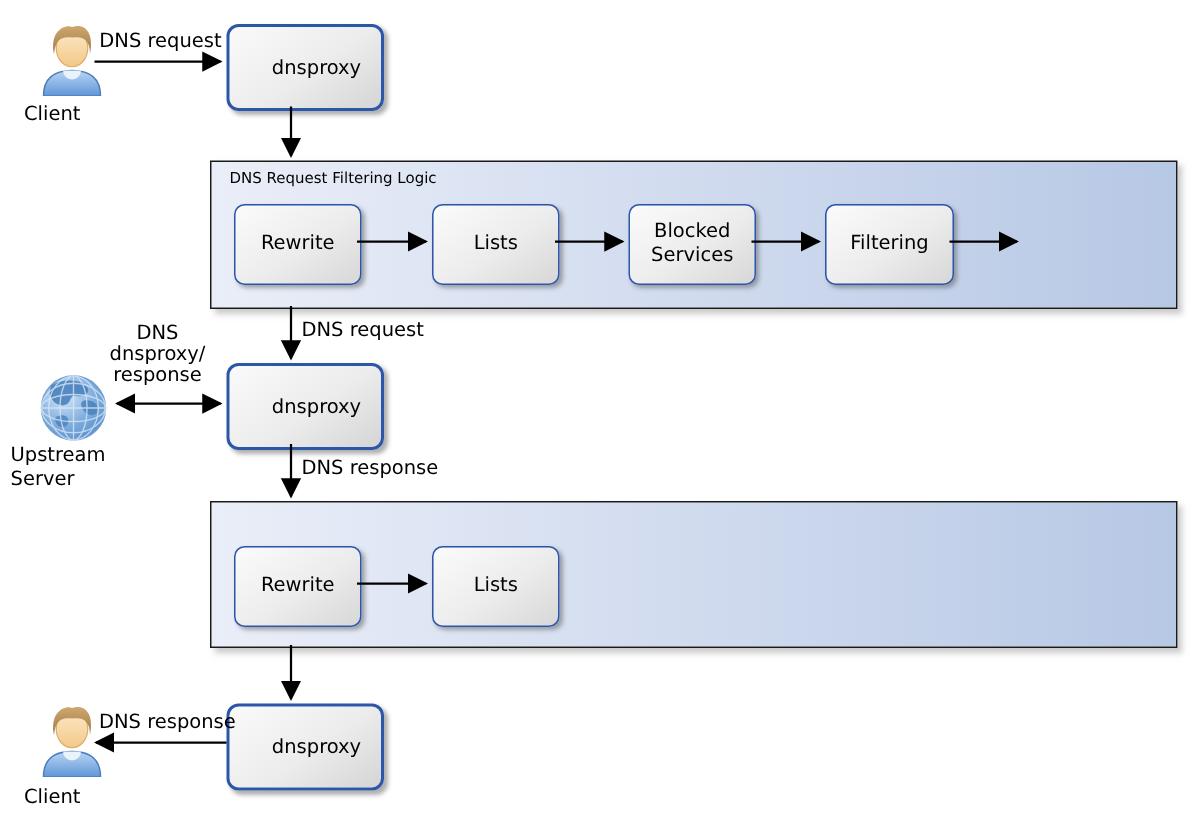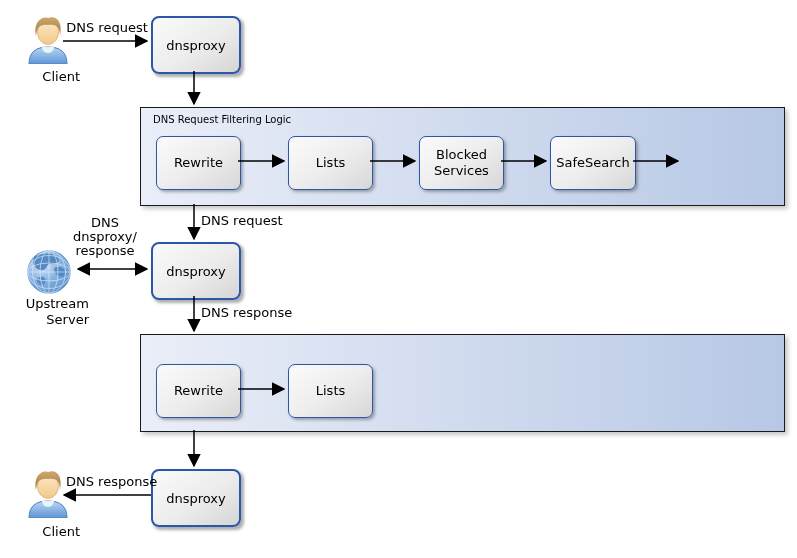--- a/index.html
+++ b/index.html
@@ -7,20 +7,21 @@
     position:relative;width:797px;height:558px;background:#ffffff;
     font-family:"DejaVu Sans",sans-serif;color:#000;overflow:hidden;
   }
   .node{
     position:absolute;z-index:2;
     border:2px solid #2c56a8;border-radius:8px;
     background:linear-gradient(145deg,#fafafa 0%,#ececec 55%,#d5d5d5 100%);
     box-shadow:2.5px 2.5px 3px rgba(110,110,110,.55);
     display:flex;align-items:center;justify-content:center;
     font-size:13px;
+    padding-left:15px;
   }
   .container-box{
     position:absolute;z-index:1;
     border:1.6px solid #1a1a1a;
     background:linear-gradient(90deg,#eaeef8 0%,#b7c8e5 100%);
     box-shadow:3px 3px 4px rgba(150,150,150,.5);
   }
   .container-title{
     position:absolute;left:12px;top:6px;font-size:10px;white-space:nowrap;
   }
@@ -28,21 +29,21 @@
     position:absolute;
     border:1.6px solid #2c56a8;border-radius:7px;
     background:linear-gradient(145deg,#fbfbfb 0%,#ececec 55%,#d7d7d7 100%);
     box-shadow:2px 2px 3px rgba(90,90,90,.5);
     display:flex;align-items:center;justify-content:center;
     text-align:center;font-size:13px;line-height:1.25;
   }
   .edge-label{position:absolute;z-index:4;font-size:13px;white-space:nowrap;}
   .edge-label.center{text-align:center;}
   .edge-label .ln{display:block;line-height:14px;}
-  .icon-label{position:absolute;z-index:4;font-size:13px;text-align:right;line-height:1.25;}
+  .icon-label{position:absolute;z-index:4;font-size:13px;text-align:left;line-height:1.25;}
   .icon{position:absolute;z-index:3;}
   .arrows{position:absolute;left:0;top:0;z-index:5;pointer-events:none;}
 </style>
 </head>
 <body>
 
 <div class="canvas">
 
   <svg width="0" height="0" style="position:absolute">
     <defs>
@@ -86,21 +87,21 @@
     <div class="sub-box" style="left:15px;top:28px;width:83px;height:52px">
       <span>Rewrite</span>
     </div>
     <div class="sub-box" style="left:147px;top:28px;width:83px;height:52px">
       <span>Lists</span>
     </div>
     <div class="sub-box" style="left:278px;top:28px;width:83px;height:52px">
       <span>Blocked Services</span>
     </div>
     <div class="sub-box" style="left:409px;top:28px;width:84px;height:52px">
-      <span>SafeSearch</span>
+      <span>Filtering</span>
     </div>
   </div>
 
   <div class="node" style="left:151px;top:242px;width:86px;height:54px">
     <span>dnsproxy</span>
   </div>
 
   <svg class="icon" style="left:26px;top:249px" width="46" height="46" viewBox="0 0 46 46">
     <defs>
         <clipPath id="gclip">

